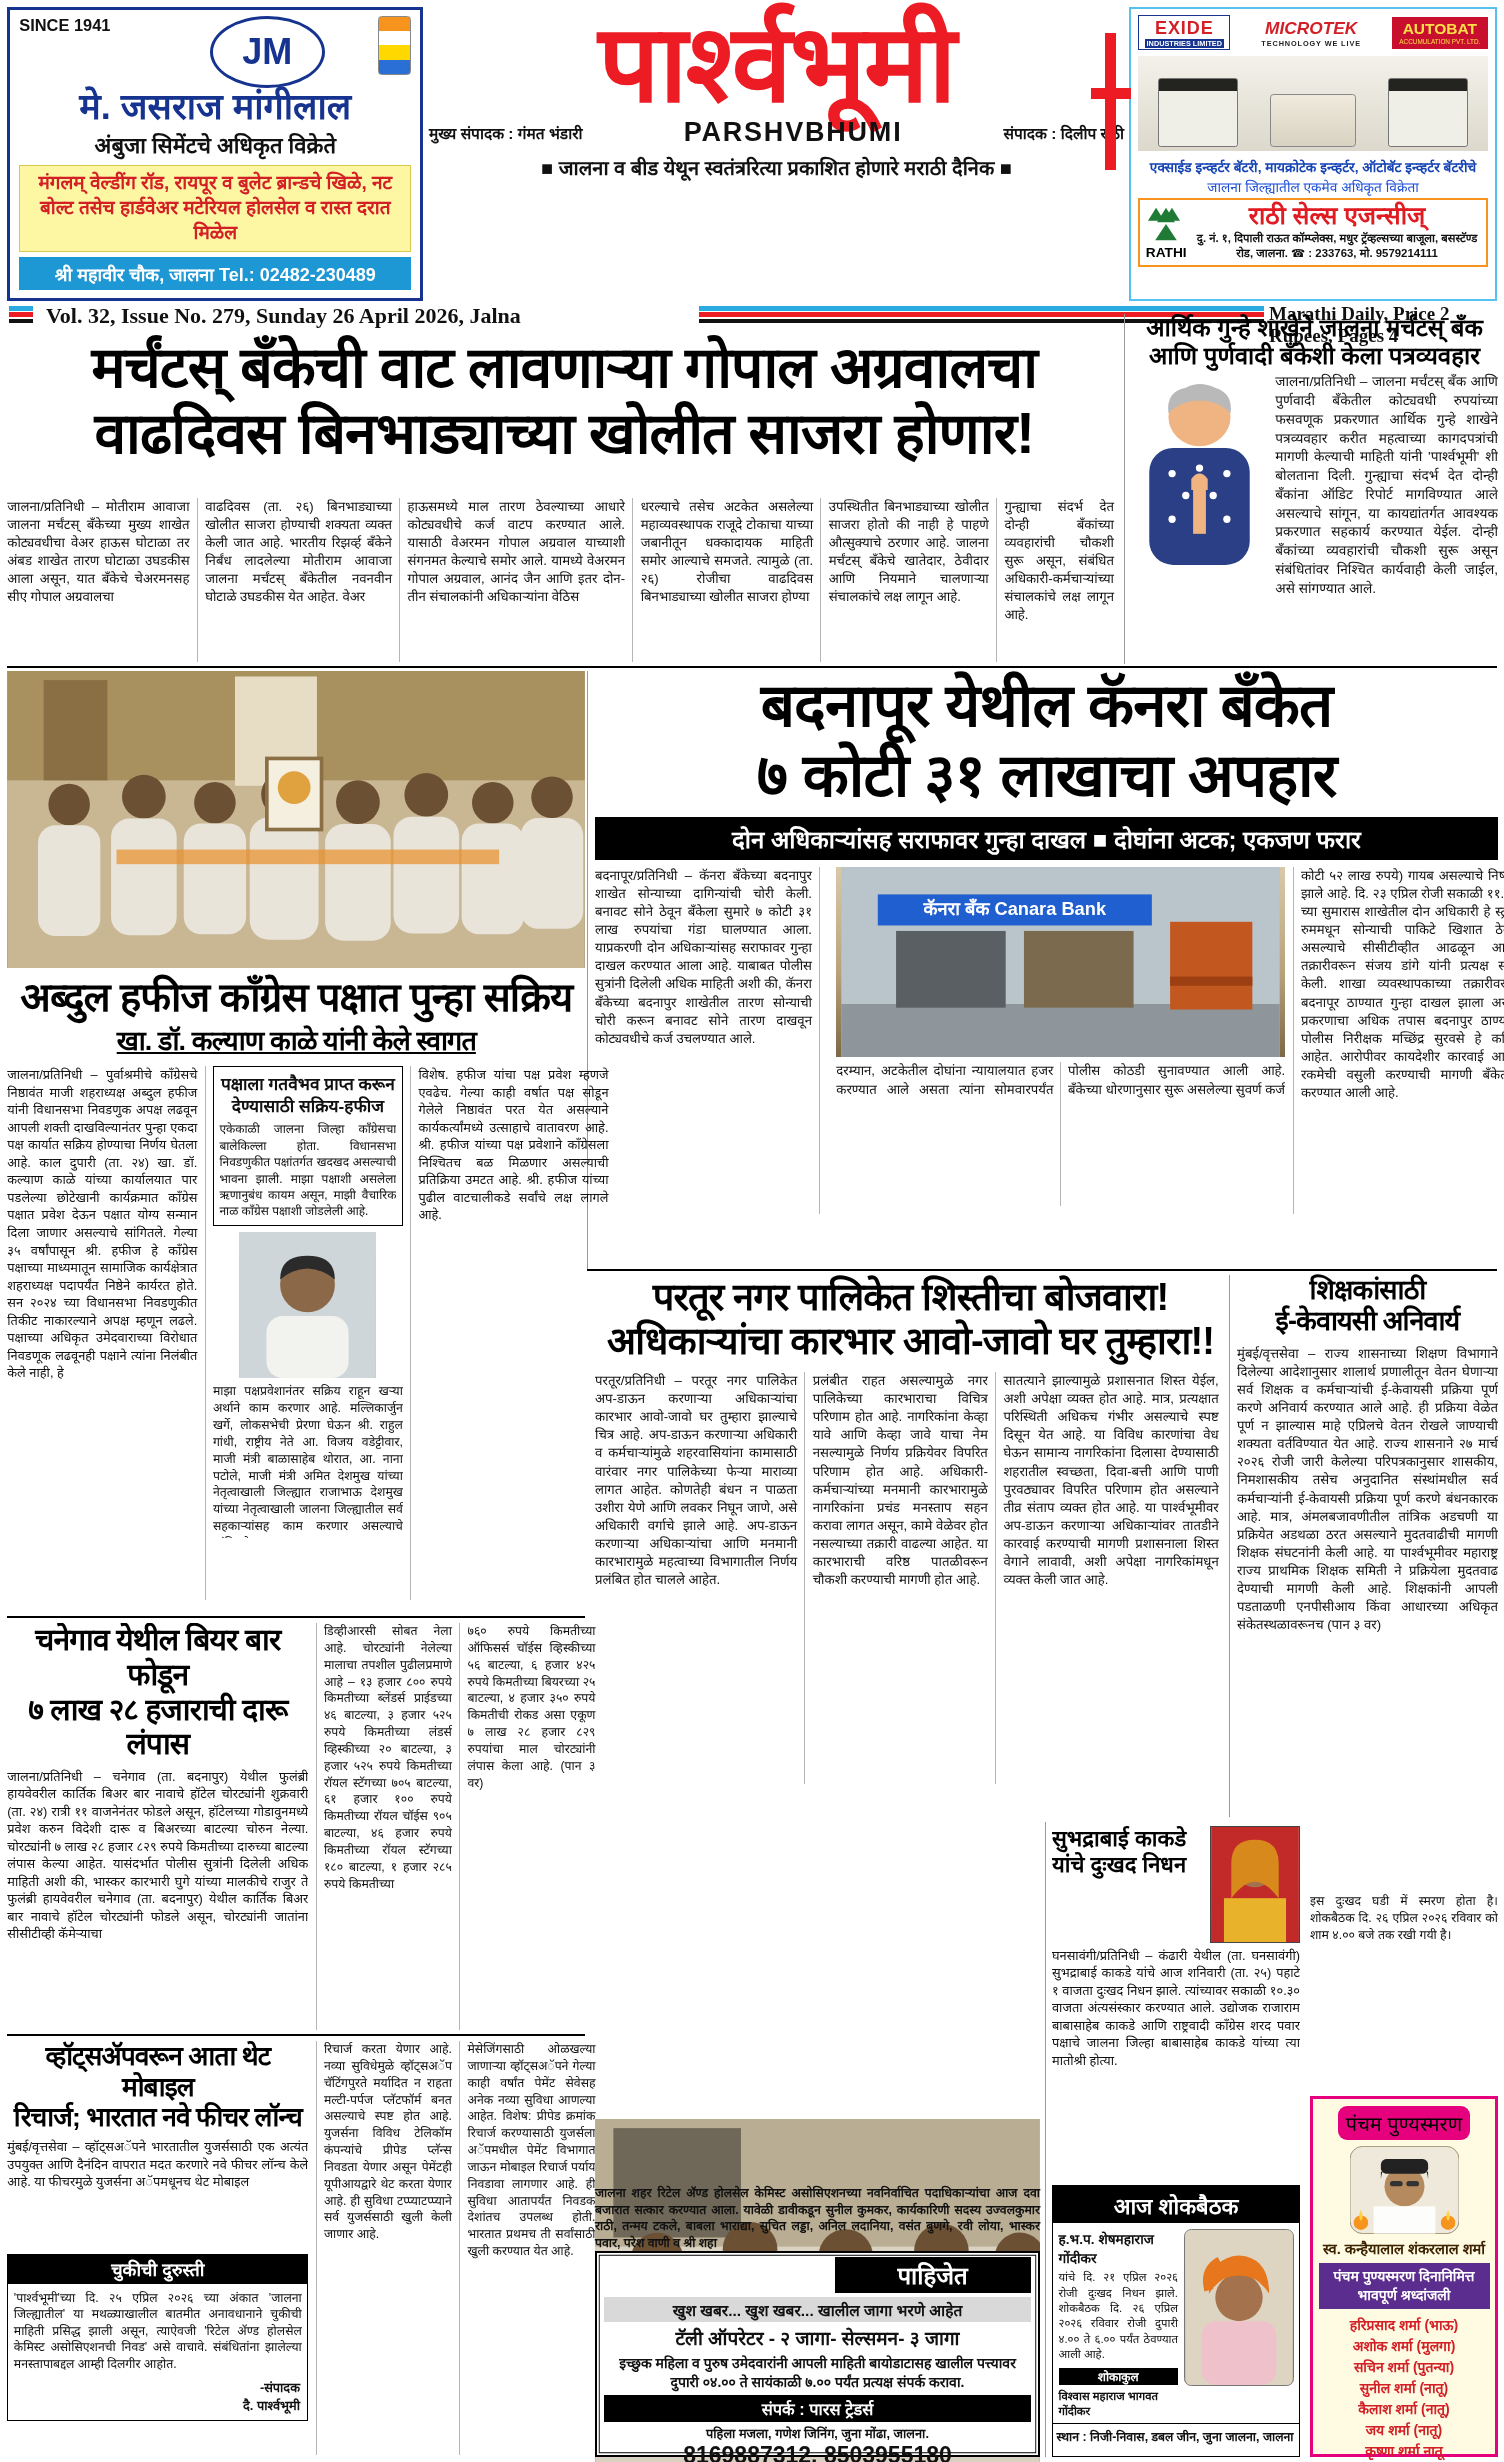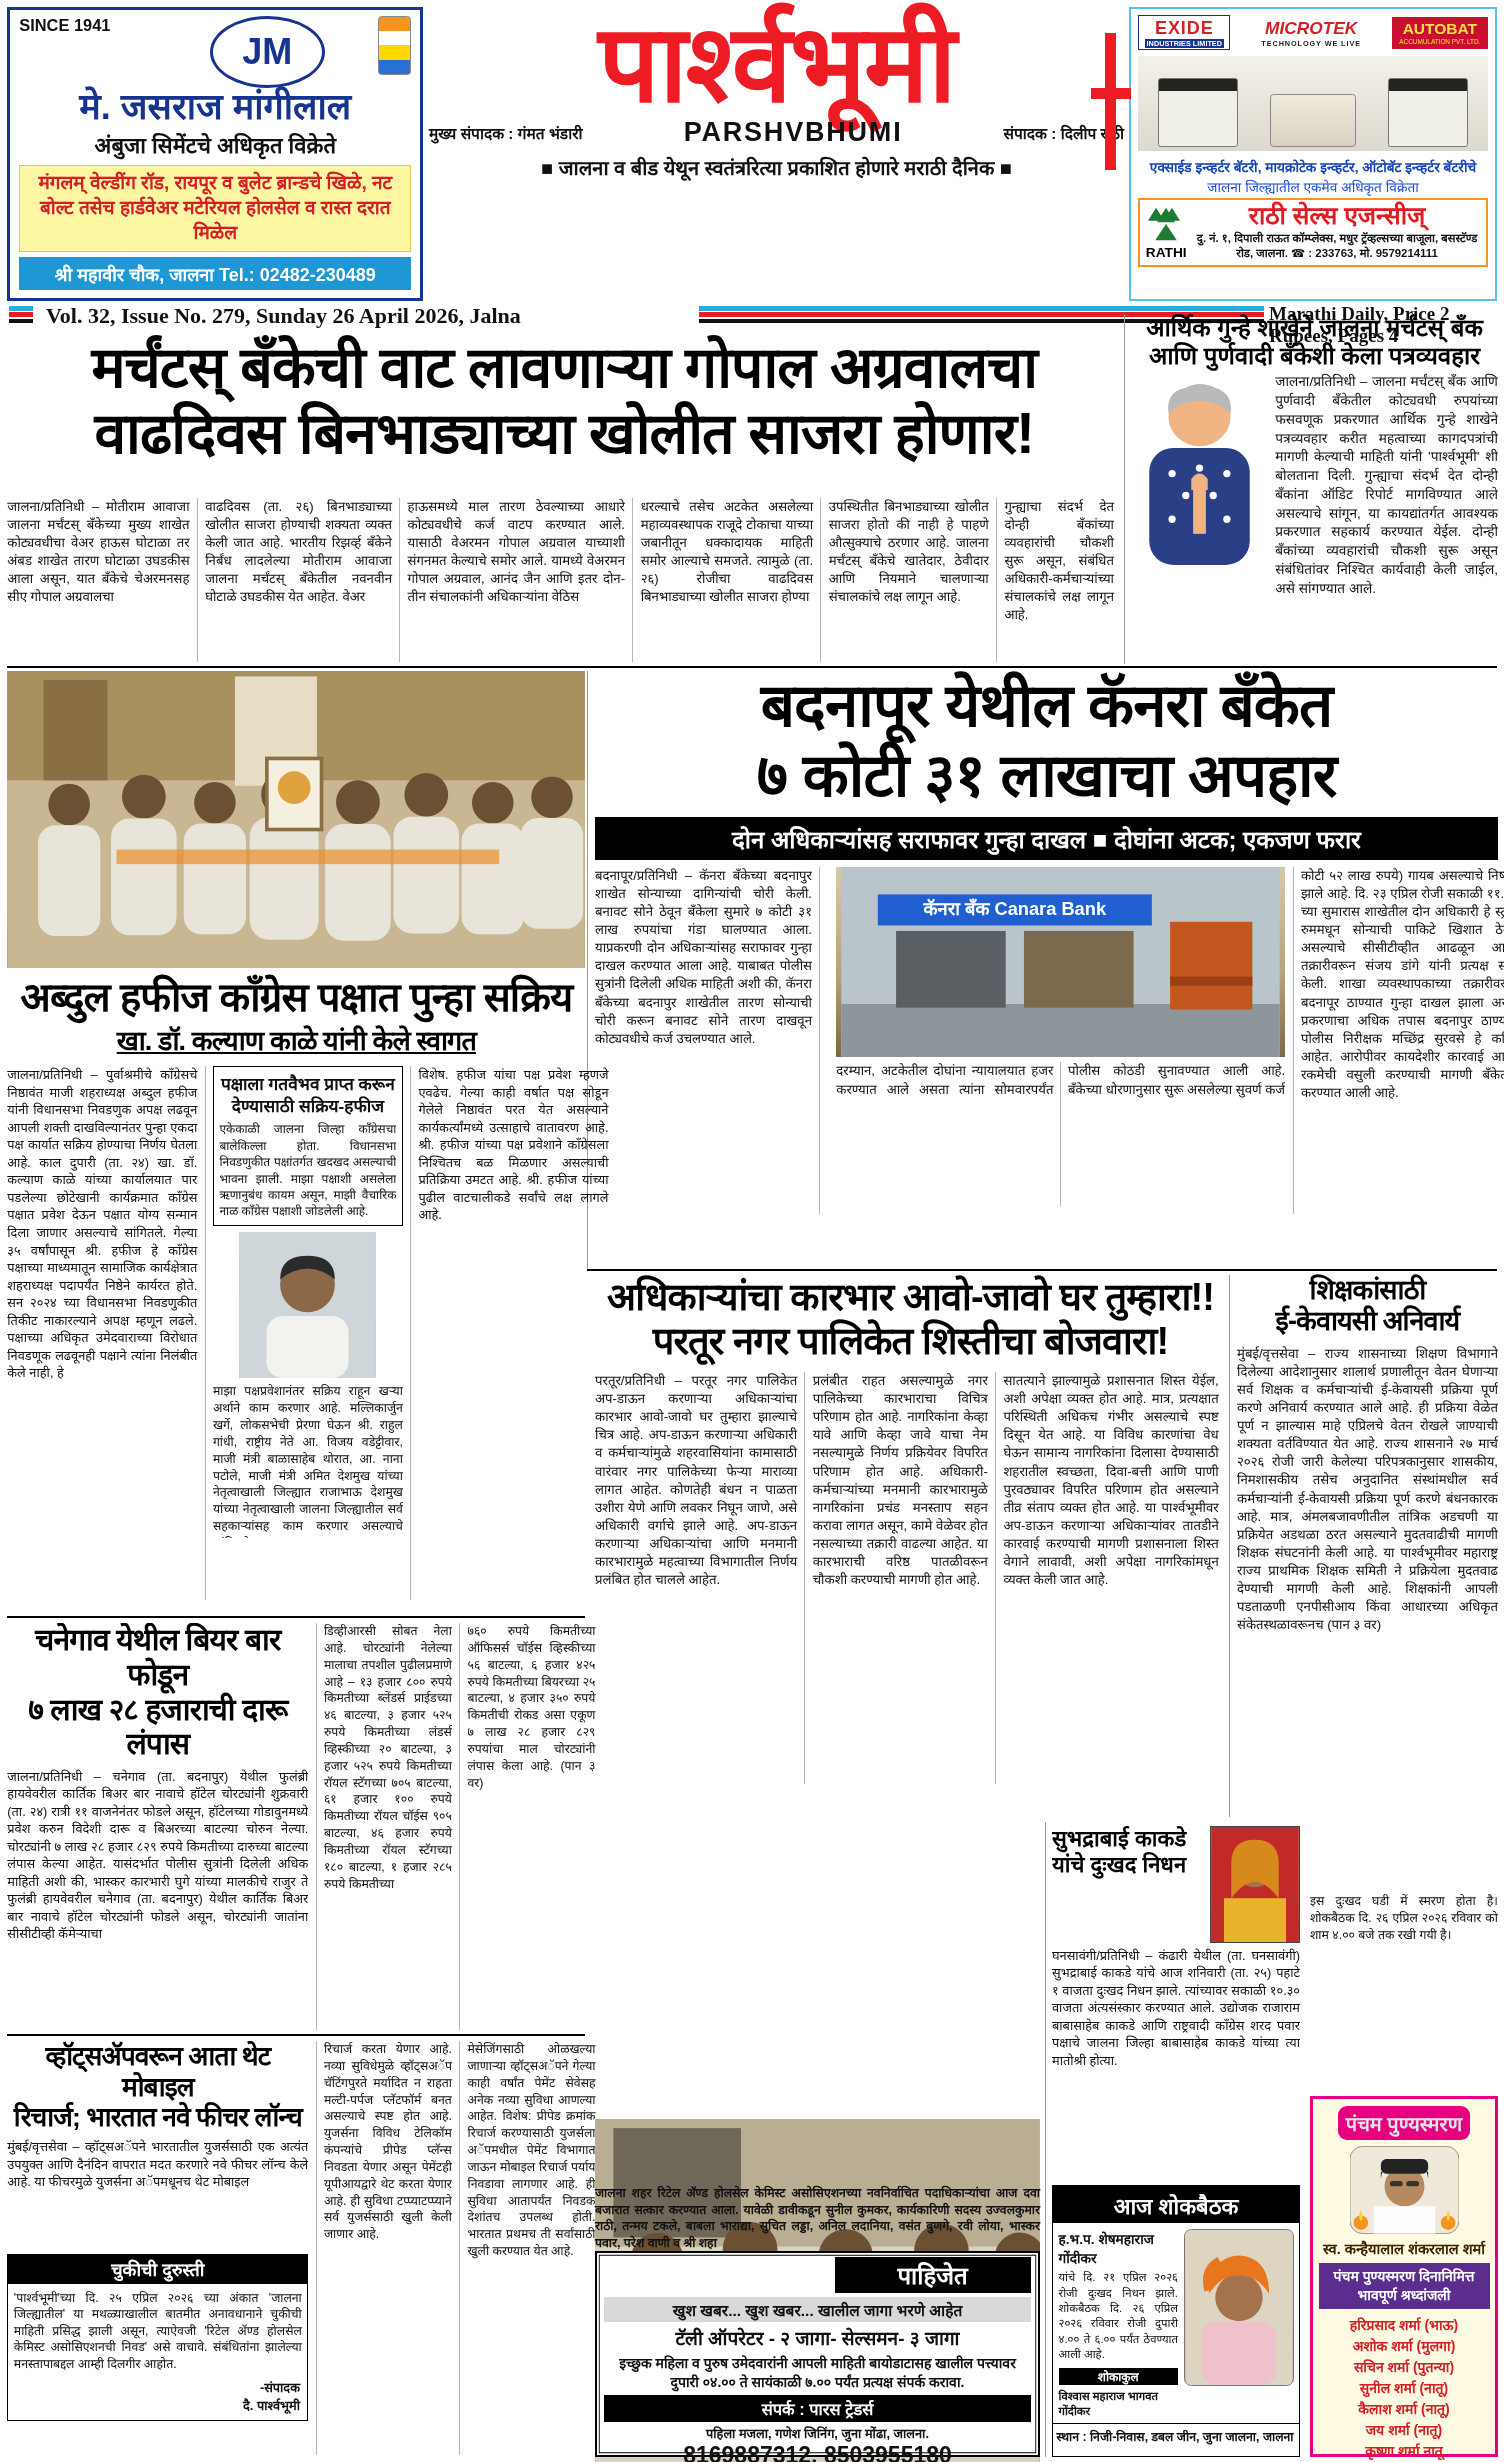--- a/index.html
+++ b/index.html
@@ -50,21 +50,21 @@
   .edrow{display:flex;justify-content:space-between;align-items:center;margin-top:1.8px;}
   .edrow .ed{font-weight:800;font-size:15.5px;}
   .latin{font-weight:900;font-size:27px;letter-spacing:1.8px;}
   .tagline{font-weight:800;font-size:20px;text-align:center;margin-top:5.5px;}
   .tric{display:flex;flex-direction:column;gap:1.8px;}
   .tric i{display:block;height:4.6px;}
   .tric .c1{background:#29abe2;} .tric .c2{background:#ed1c24;} .tric .c3{background:#111;}
   .boxed{border:1.8px solid #000;padding:5.5px;}
   .wanted{border:2.7px solid #000;box-shadow:0 0 0 1.8px #fff inset,0 0 0 2.7px #000 inset;background:#fff;}
   .memorial{border:3.6px solid #e6007e;background:#fffbe2;padding:7.3px 5.5px;text-align:center;}
-  .mem-title{background:#e6007e;color:#e5e5e5;font-weight:700;font-size:20px;border-radius:9px;
+  .mem-title{background:#e6007e;color:#000000;font-weight:400;font-size:20px;border-radius:9px;
              padding:3.6px 7.3px;display:inline-block;}
   .mem-band{background:#5b2d8e;color:#fff;font-weight:800;font-size:14px;padding:3.6px;line-height:1.4;margin:5.5px 0;}
   .mem-name{font-weight:900;font-size:14.6px;color:#3b2300;margin-top:3.6px;}
   .mem-names div{color:#d31f26;font-weight:800;font-size:14px;line-height:1.5;}
   .corr{border:1.8px solid #000;}
   .corr .t{background:#000;color:#fff;font-weight:900;text-align:center;font-size:18px;padding:2.7px;}
   .corr .bd{font-size:12.3px;padding:5.5px;text-align:justify;line-height:1.35;}
   .sign{text-align:right;font-weight:800;font-size:12.8px;padding:0 7.3px 5.5px 0;}
   .underl{text-decoration:underline;}
 </style>
@@ -265,22 +265,22 @@
         </div>
         <div class="body-txt" style="font-size:12.3px;height:155px;">माझा पक्षप्रवेशानंतर सक्रिय राहून खऱ्या अर्थाने काम करणार आहे. मल्लिकार्जुन खर्गे, लोकसभेची प्रेरणा घेऊन श्री. राहुल गांधी, राष्ट्रीय नेते आ. विजय वडेट्टीवार, माजी मंत्री बाळासाहेब थोरात, आ. नाना पटोले, माजी मंत्री अमित देशमुख यांच्या नेतृत्वाखाली जिल्ह्यात राजाभाऊ देशमुख यांच्या नेतृत्वाखाली जालना जिल्ह्यातील सर्व सहकाऱ्यांसह काम करणार असल्याचे सांगितले.</div>
       </div>
       <div class="body-txt" style="width:190px;flex:none;font-size:12.8px;">विशेष. हफीज यांचा पक्ष प्रवेश म्हणजे एवढेच. गेल्या काही वर्षात पक्ष सोडून गेलेले निष्ठावंत परत येत असल्याने कार्यकर्त्यांमध्ये उत्साहाचे वातावरण आहे. श्री. हफीज यांच्या पक्ष प्रवेशाने काँग्रेसला निश्चितच बळ मिळणार असल्याची प्रतिक्रिया उमटत आहे. श्री. हफीज यांच्या पुढील वाटचालीकडे सर्वांचे लक्ष लागले आहे.</div>
     </div>
   </div>
 
   <div class="b hline" style="left:587px;top:1269px;width:910px;"></div>
 
   <div class="b" style="left:595px;top:1275px;width:631px;">
+    <div class="hl" style="font-size:38px;">परतूर नगर पालिकेत शिस्तीचा बोजवारा!</div>
     <div class="hl" style="font-size:38px;">अधिकाऱ्यांचा कारभार आवो-जावो घर तुम्हारा!!</div>
-    <div class="hl" style="font-size:38px;">परतूर नगर पालिकेत शिस्तीचा बोजवारा!</div>
     <div class="cols" style="margin-top:9px;height:412px;">
       <div class="body-txt">परतूर/प्रतिनिधी – परतूर नगर पालिकेत अप-डाऊन करणाऱ्या अधिकाऱ्यांचा कारभार आवो-जावो घर तुम्हारा झाल्याचे चित्र आहे. अप-डाऊन करणाऱ्या अधिकारी व कर्मचाऱ्यांमुळे शहरवासियांना कामासाठी वारंवार नगर पालिकेच्या फेऱ्या माराव्या लागत आहेत. कोणतेही बंधन न पाळता उशीरा येणे आणि लवकर निघून जाणे, असे अधिकारी वर्गाचे झाले आहे. अप-डाऊन करणाऱ्या अधिकाऱ्यांचा आणि मनमानी कारभारामुळे महत्वाच्या विभागातील निर्णय प्रलंबित होत चालले आहेत.</div>
       <div class="body-txt">प्रलंबीत राहत असल्यामुळे नगर पालिकेच्या कारभाराचा विचित्र परिणाम होत आहे. नागरिकांना केव्हा यावे आणि केव्हा जावे याचा नेम नसल्यामुळे निर्णय प्रक्रियेवर विपरित परिणाम होत आहे. अधिकारी-कर्मचाऱ्यांच्या मनमानी कारभारामुळे नागरिकांना प्रचंड मनस्ताप सहन करावा लागत असून, कामे वेळेवर होत नसल्याच्या तक्रारी वाढल्या आहेत. या कारभाराची वरिष्ठ पातळीवरून चौकशी करण्याची मागणी होत आहे.</div>
       <div class="body-txt">सातत्याने झाल्यामुळे प्रशासनात शिस्त येईल, अशी अपेक्षा व्यक्त होत आहे. मात्र, प्रत्यक्षात परिस्थिती अधिकच गंभीर असल्याचे स्पष्ट दिसून येत आहे. या विविध कारणांचा वेध घेऊन सामान्य नागरिकांना दिलासा देण्यासाठी शहरातील स्वच्छता, दिवा-बत्ती आणि पाणी पुरवठ्यावर विपरित परिणाम होत असल्याने तीव्र संताप व्यक्त होत आहे. या पार्श्वभूमीवर अप-डाऊन करणाऱ्या अधिकाऱ्यांवर तातडीने कारवाई करण्याची मागणी प्रशासनाला शिस्त वेगाने लावावी, अशी अपेक्षा नागरिकांमधून व्यक्त केली जात आहे.</div>
     </div>
   </div>
 
   <div class="b vline" style="left:1229px;top:1275px;height:542px;"></div>
   <div class="b" style="left:1237px;top:1275px;width:261px;">
     <div class="hl" style="font-size:27px;">शिक्षकांसाठी</div>

